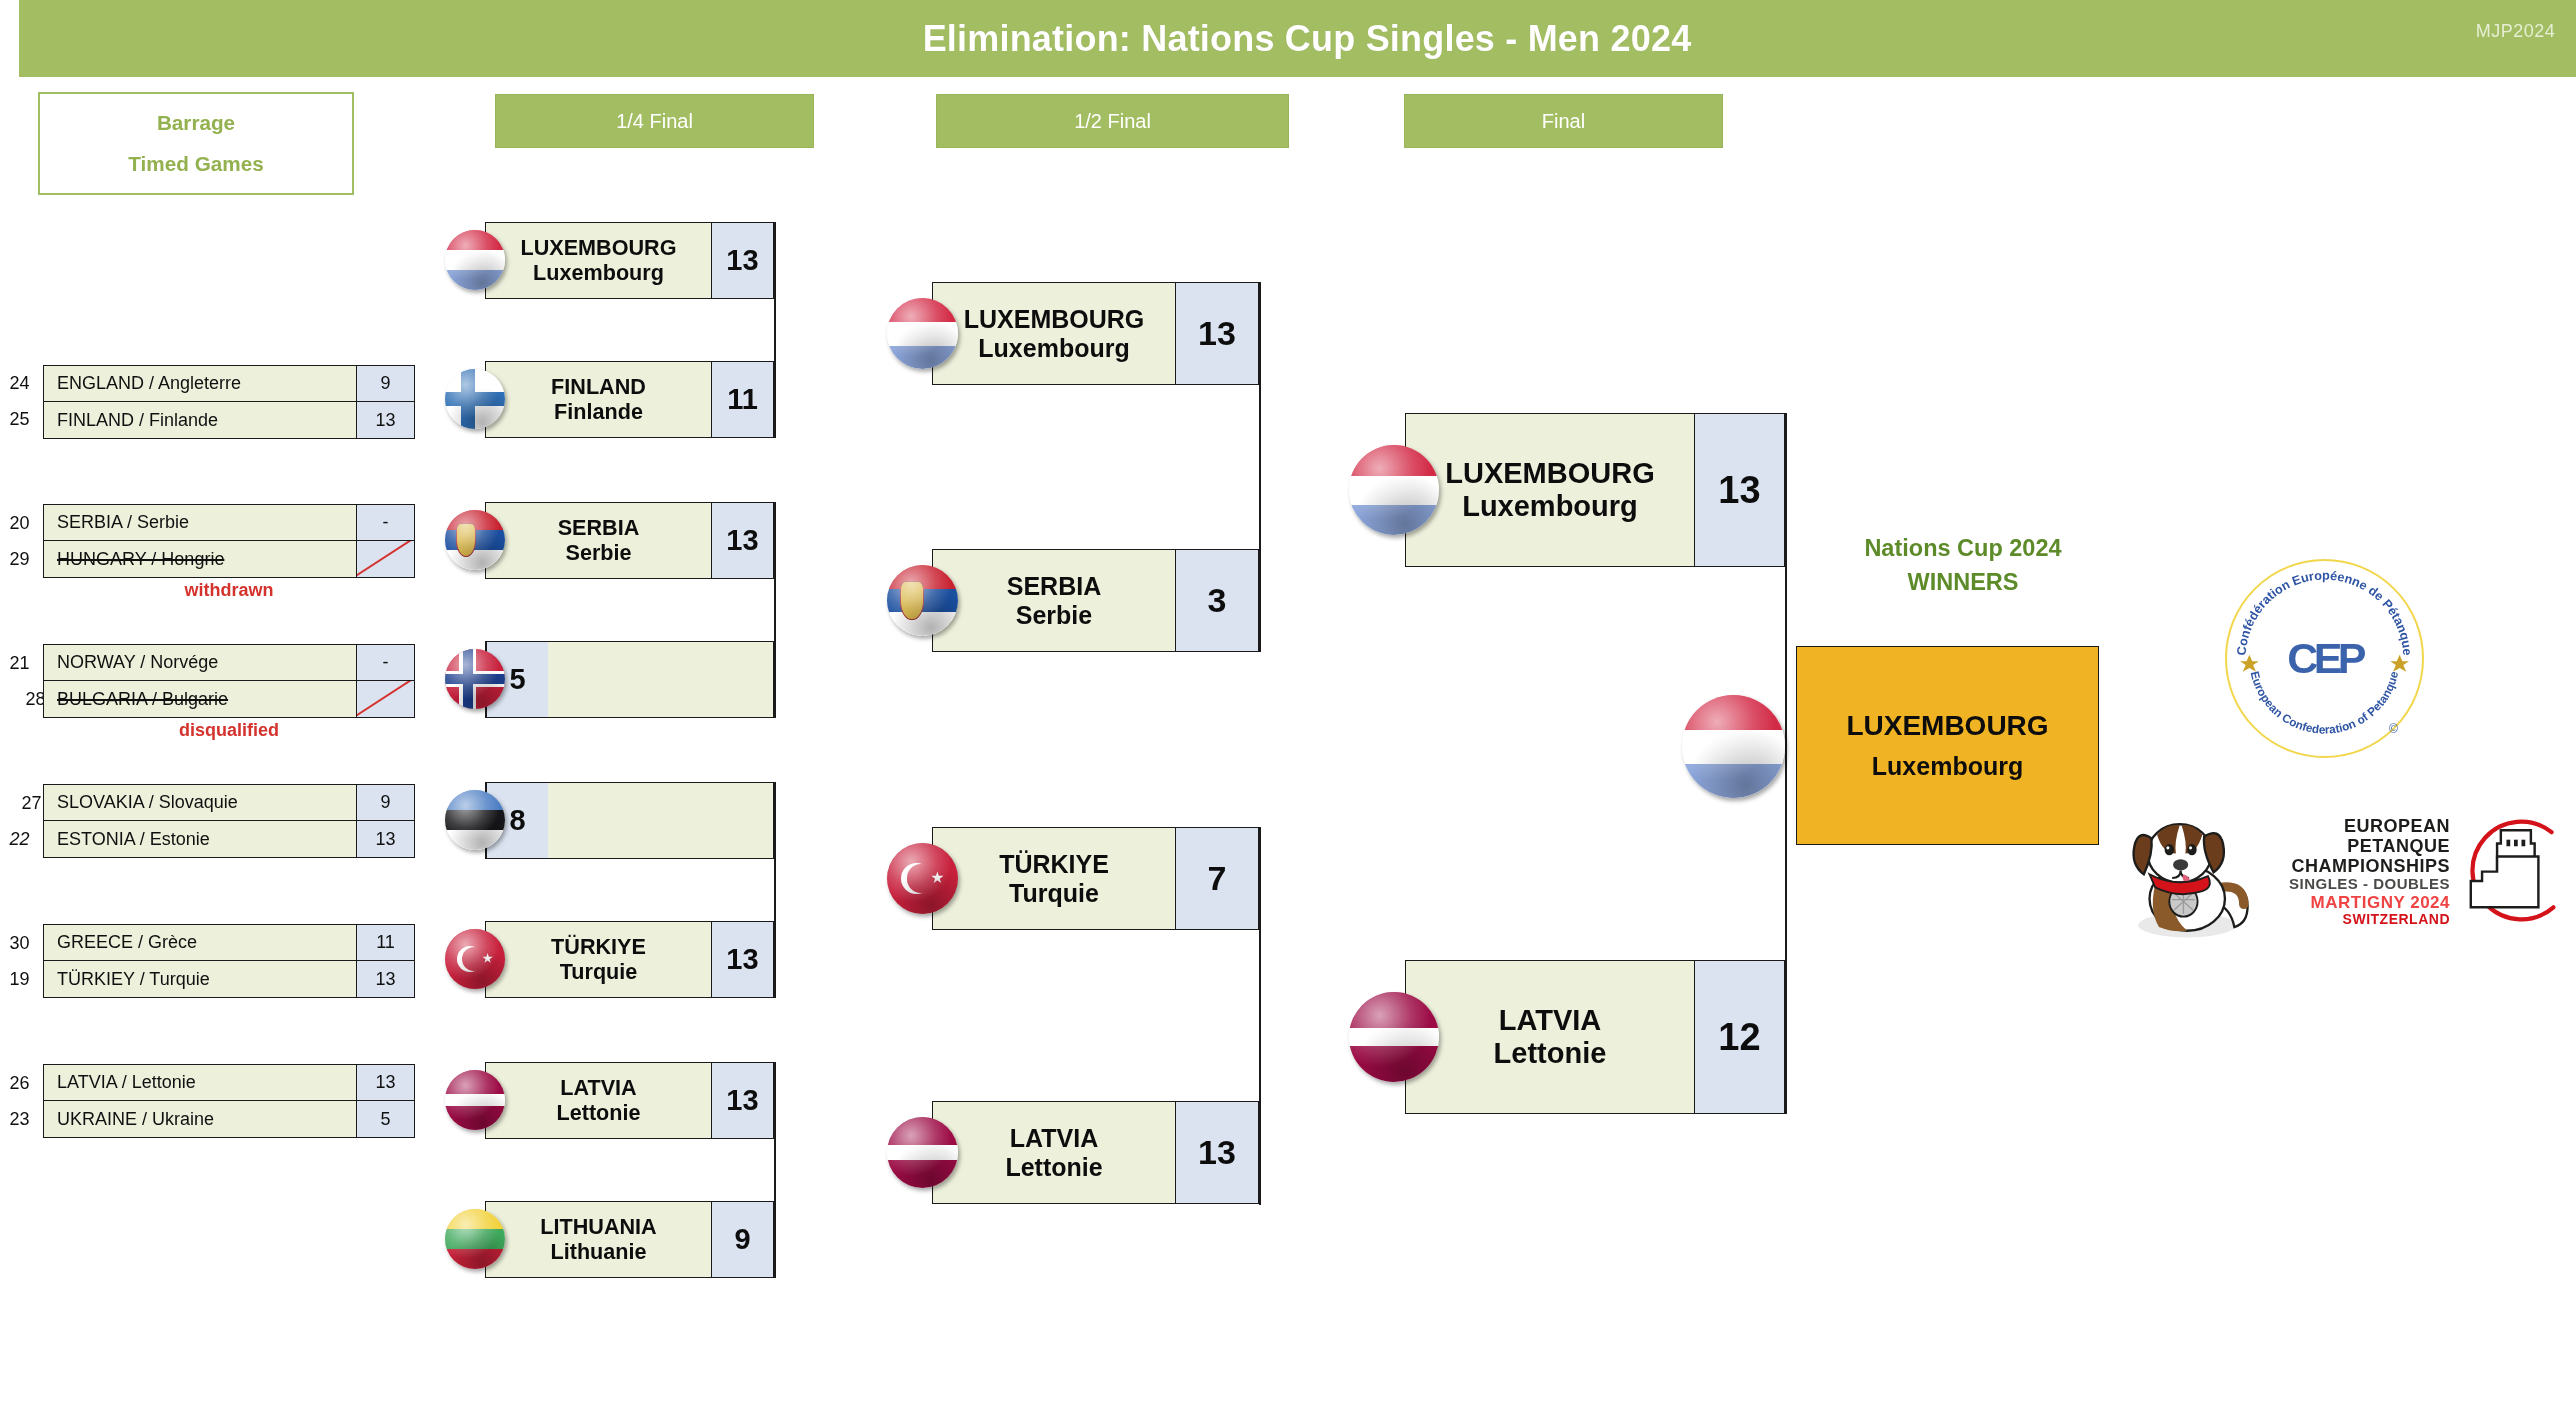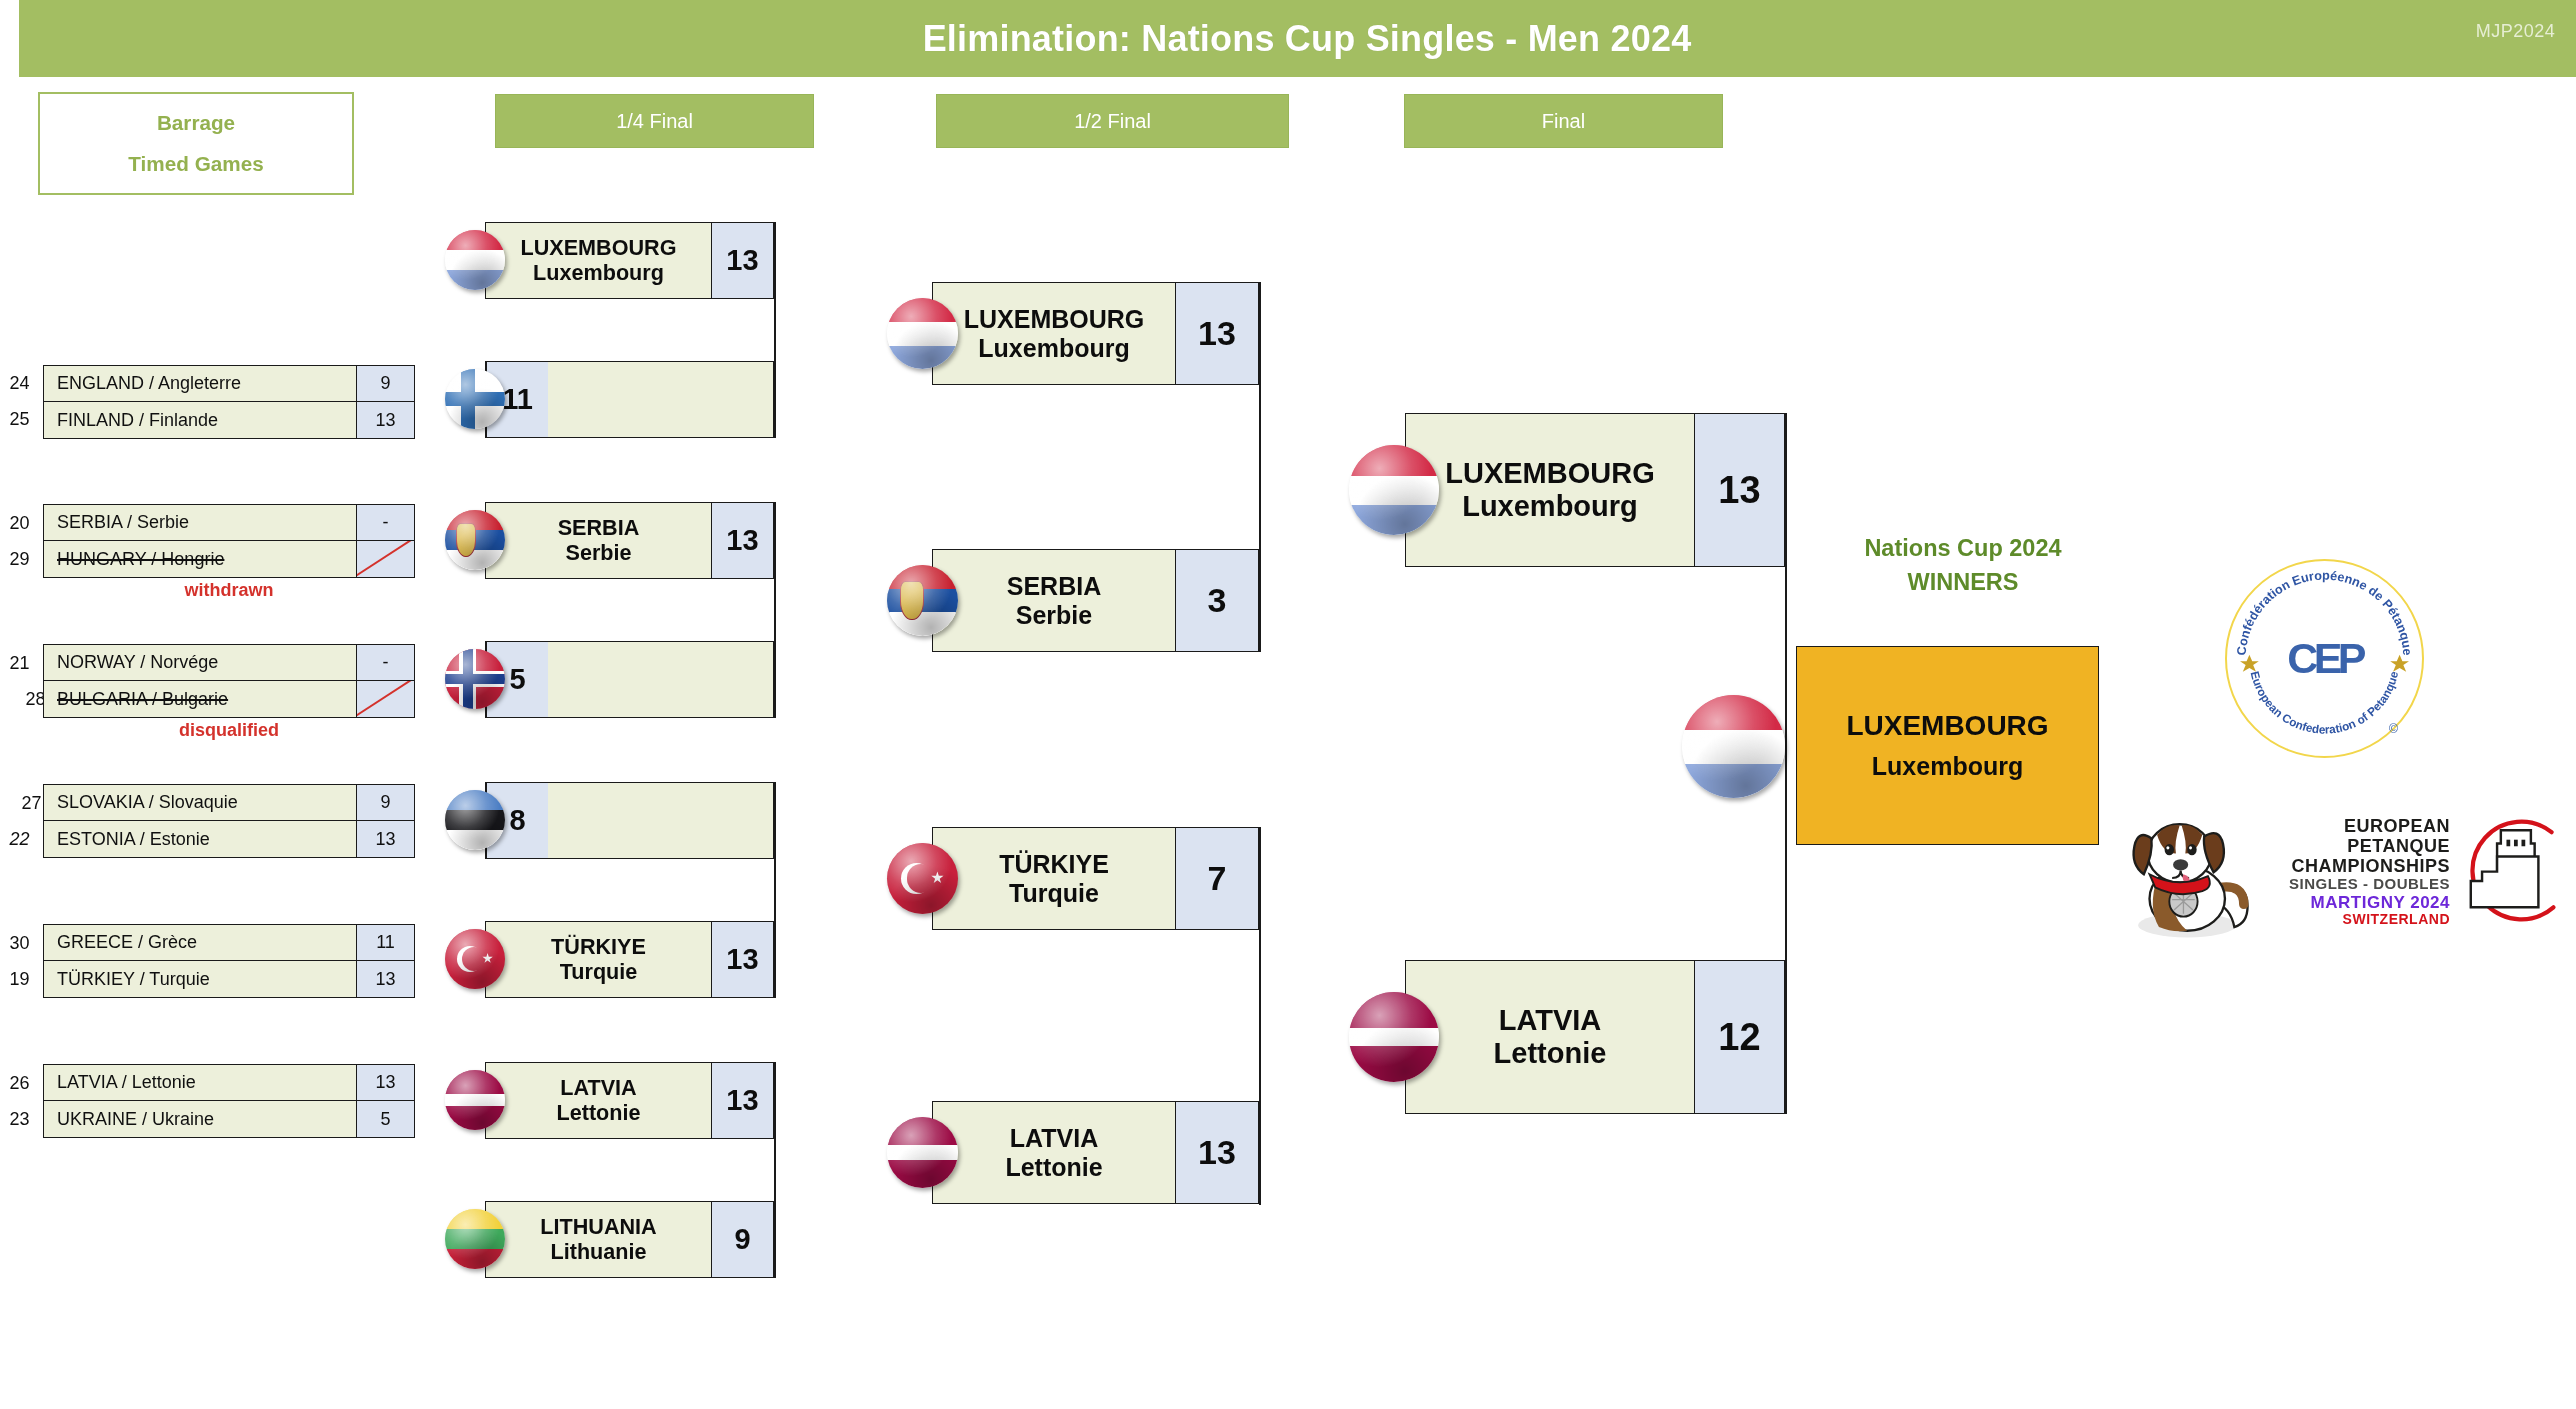--- a/index.html
+++ b/index.html
@@ -149,21 +149,21 @@
   }
   #cep-logo .copy{ position:absolute; right:26px; bottom:22.5px; font-size:12.2px; color:#3a63ab; }
 
   #mart-logo{ position:absolute; left:2125px; top:808px; width:423px; height:141px; }
   #mart-text{
     position:absolute; left:141px; top:7.5px; width:184px; text-align:right;
     line-height:1.12;
   }
   #mart-text .l1,#mart-text .l2,#mart-text .l3{ font-size:18px; font-weight:bold; color:#1d1d1b; letter-spacing:0.5px;}
   #mart-text .l4{ font-size:15px; font-weight:bold; color:#4a4a48; letter-spacing:0.5px;}
-  #mart-text .l5{ font-size:17px; font-weight:bold; color:#6d28d9; letter-spacing:0.5px;}
+  #mart-text .l5{ font-size:17px; font-weight:bold; color:#ef4444; letter-spacing:0.5px;}
   #mart-text .l6{ font-size:14px; font-weight:bold; color:#d4121a; letter-spacing:0.5px;}
 </style>
 </head>
 <body>
 
 <div id="header">
   <div id="header-title">Elimination: Nations Cup Singles - Men 2024</div>
 </div>
 <div id="watermark">MJP2024</div>
 
@@ -257,20 +257,24 @@
       </div>
       <div class="sc" style="flex-basis: 62px; font-size: 29px;">13</div>
     </div>
     <div class="flag" style="left: 445px; top: 230px; width: 60px; height: 60px;">
       <i style="top: 0%; height: 34%; background: rgb(211, 42, 70);"></i>
       <i style="top: 34%; height: 33%; background: rgb(255, 255, 255);"></i>
       <i style="top: 67%; height: 33%; background: rgb(142, 168, 221);"></i>
       <div class="gloss"></div>
     </div>
     <div class="mbox" style="left: 485px; top: 361px; width: 289px; height: 77px;">
+      <div class="nm">
+        <div class="en" style="font-size: 21.6px;">FINLAND</div>
+        <div class="fr" style="font-size: 21.6px;">Finlande</div>
+      </div>
       <div class="sc" style="flex-basis: 62px; font-size: 29px;">11</div>
     </div>
     <div class="flag" style="left: 445px; top: 369px; width: 60px; height: 60px; background: rgb(255, 255, 255);">
       <i style="top: 38%; height: 24%; background: rgb(47, 111, 181);"></i>
       <i style="top: 0px; height: 100%; left: 26%; width: 24%; right: auto; background: rgb(47, 111, 181);"></i>
       <div class="gloss"></div>
     </div>
     <div class="mbox" style="left: 485px; top: 502px; width: 289px; height: 77px;">
       <div class="nm">
         <div class="en" style="font-size: 21.6px;">SERBIA</div>

